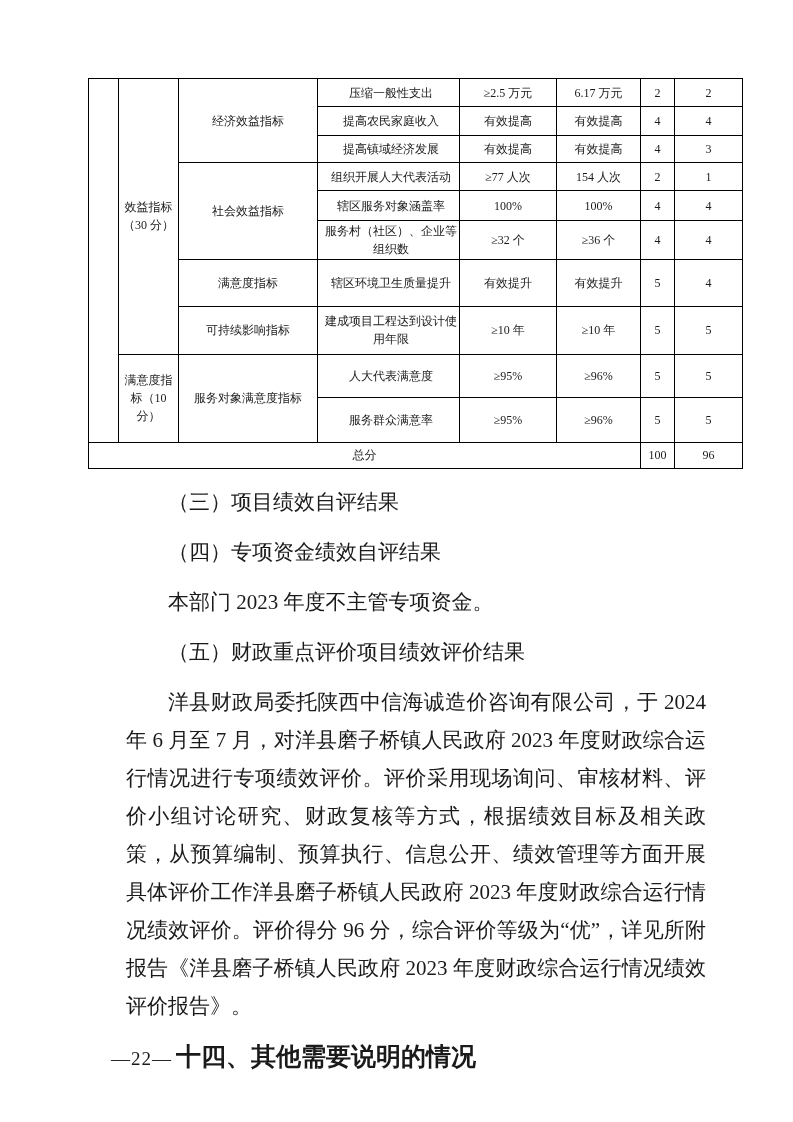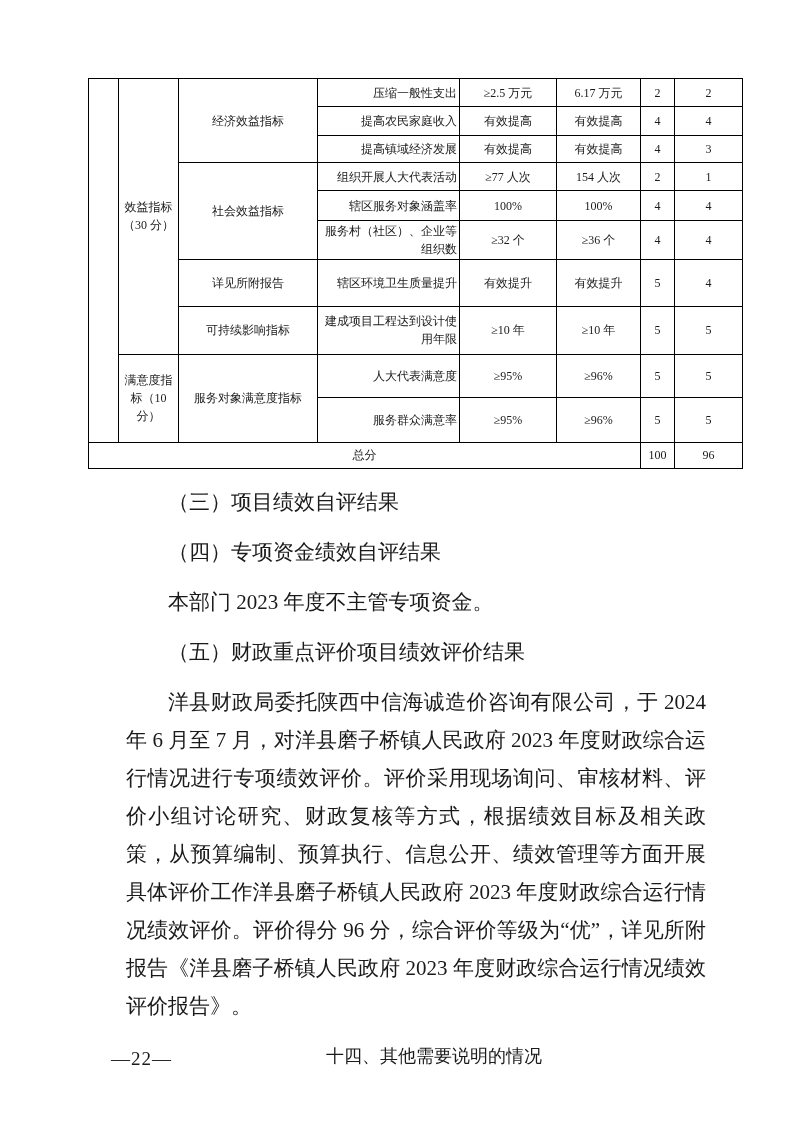--- a/index.html
+++ b/index.html
@@ -20,35 +20,35 @@
     font-size:12px;line-height:1.5;color:#1a1a1a;
   }
   table.perf td{
     border:1px solid #000;
     text-align:center;vertical-align:middle;
     padding:1px 3px;
     overflow:hidden;
     word-break:break-all;
   }
   table.perf td.name{
-    text-align:right;padding-left:7px;padding-right:2px;
+    text-align:center;padding-left:7px;padding-right:2px;
   }
   tr.h28{height:28px} tr.h27{height:27px} tr.h29{height:29px}
   tr.h45{height:39px} tr.h46{height:46px} tr.h47{height:47px}
   tr.h43{height:43px} tr.h44{height:44px} tr.h26{height:26px}
   
   .text-block{
     position:absolute;left:114px;top:471px;width:604px;
     font-size:21px;line-height:38px;
     text-align:justify;
   }
   .text-block p{margin:12px;text-indent:2em;}
   .text-block p.heading-sans{
     font-family:"Liberation Sans","DejaVu Sans",sans-serif;
-    font-weight:normal;font-size:18px;text-align:center;
+    font-weight:bold;font-size:25px;text-align:left;
   }
   .page-number{
     position:absolute;left:111px;top:1048px;
     font-size:19px;letter-spacing:1px;
   }
 </style>
 </head>
 <body>
 
 <div class="page">
@@ -105,21 +105,21 @@
         <td>4</td>
       </tr>
       <tr class="h45">
         <td class="name">服务村（社区）、企业等组织数</td>
         <td>≥32 个</td>
         <td>≥36 个</td>
         <td>4</td>
         <td>4</td>
       </tr>
       <tr class="h46">
-        <td>详见所附报告</td>
+        <td>满意度指标</td>
         <td class="name">辖区环境卫生质量提升</td>
         <td>有效提升</td>
         <td>有效提升</td>
         <td>5</td>
         <td>4</td>
       </tr>
       <tr class="h47">
         <td>可持续影响指标</td>
         <td class="name">建成项目工程达到设计使用年限</td>
         <td>≥10 年</td>

